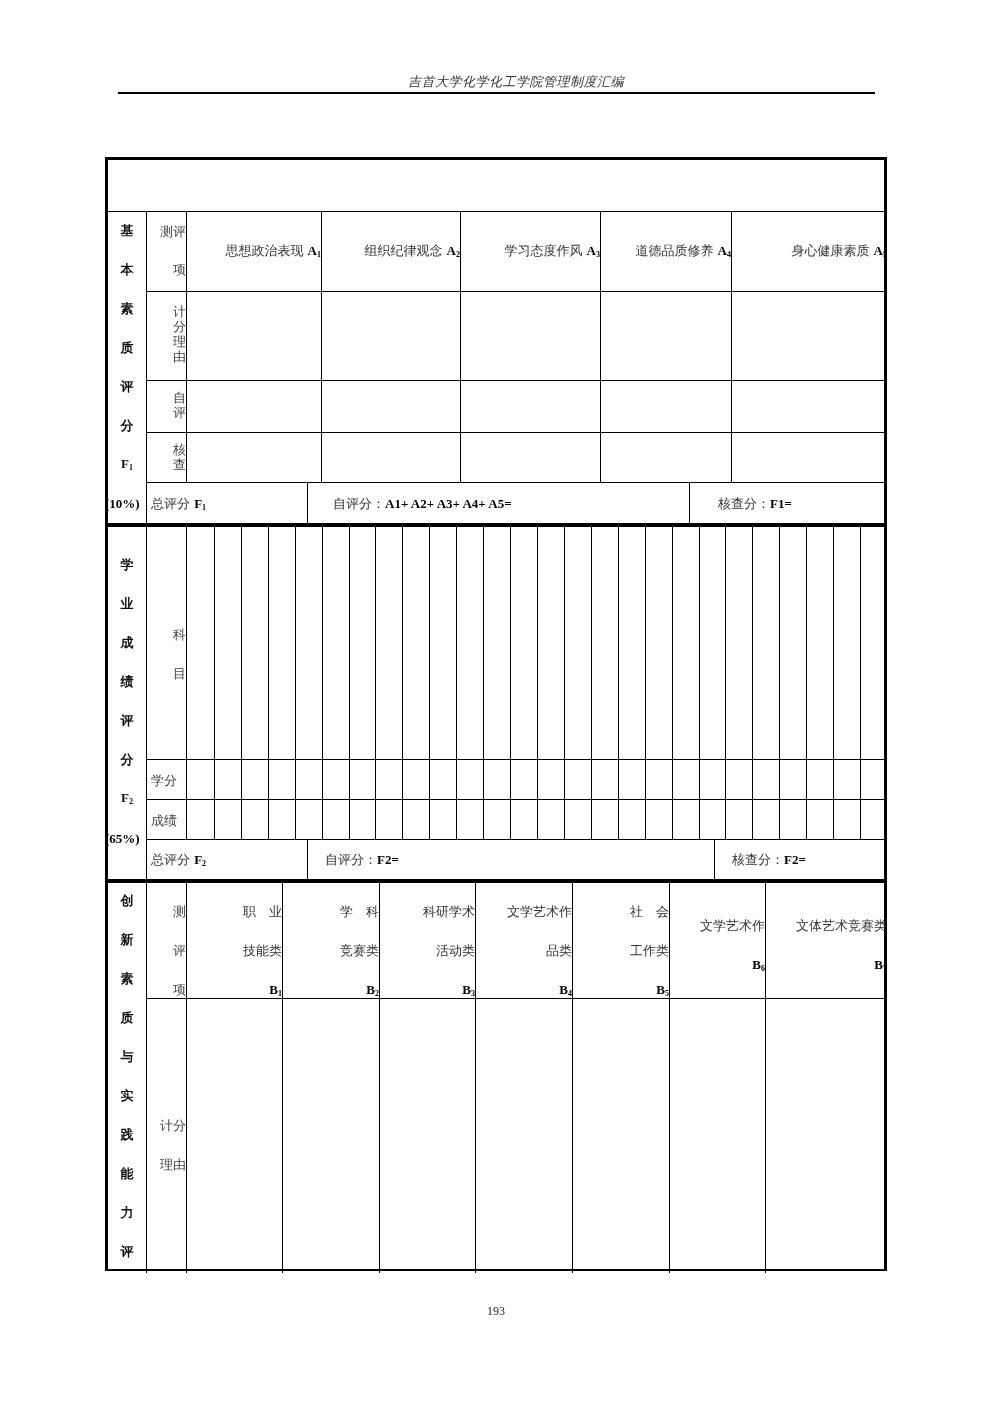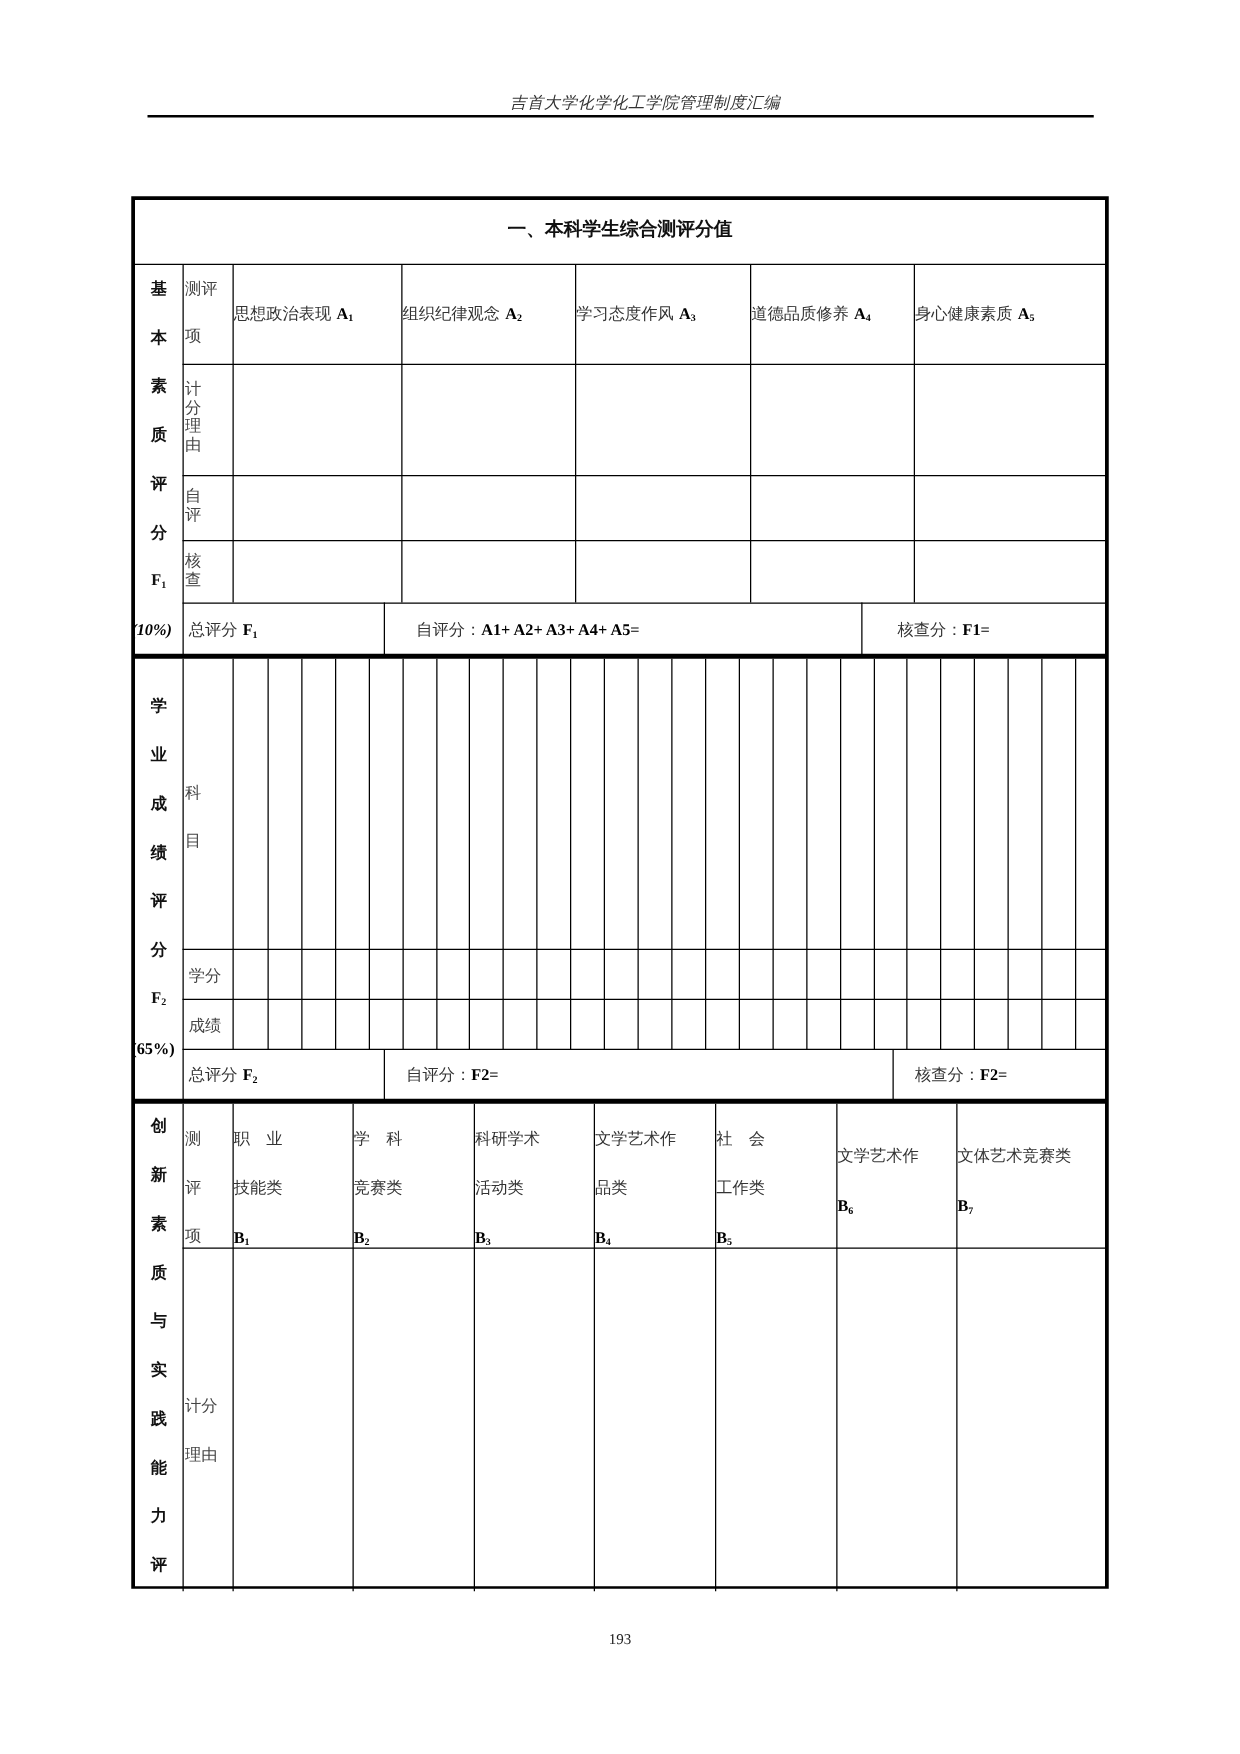--- a/index.html
+++ b/index.html
@@ -7,51 +7,50 @@
   .header-title { position:absolute; left:0; width:992px; top:73px; text-align:center; font-size:13px; font-style:italic; color:#333; letter-spacing:0.5px;padding-left:20px; }
   .header-rule { position:absolute; left:118px; width:757px; top:92px; height:2px; background:#000; }
   .page-number { position:absolute; left:0; width:992px; top:1304px; text-align:center; font-size:12px; color:#222; font-family:"Liberation Serif",serif; }
 
   .form { position:absolute; left:105px; top:157px; width:782px; height:1114px; box-sizing:border-box; border-left:3px solid #000; border-right:3px solid #000; border-top:3px solid #000; border-bottom:2px solid #000; }
   .abs { position:absolute; box-sizing:border-box; }
   .hl { position:absolute; height:1px; background:#000; }
   .hl.thick { height:4px; }
   .vl { position:absolute; width:1px; background:#000; }
   .txt { position:absolute; font-size:13px; color:#333; white-space:nowrap; }
-  .center { text-align:left; }
+  .center { text-align:right; }
   .b { font-weight:bold; color:#000; font-family:"Liberation Serif",serif; }
   .title { position:absolute; left:0; right:0; top:14px; text-align:center; font-size:15px; font-weight:bold; font-family:"DejaVu Sans","Liberation Sans",sans-serif; color:#111; }
   .vert-label { position:absolute; left:0; width:38px; text-align:center; font-weight:bold; font-size:13px; font-family:"DejaVu Sans",sans-serif; color:#111; }
   .vert-label span { display:block; }
   .sub { font-size:8px; vertical-align:-2px; }
-  .small-vert { position:absolute; width:38px; text-align:left; font-size:13px; color:#444; line-height:15px; }
+  .small-vert { position:absolute; width:38px; text-align:right; font-size:13px; color:#444; line-height:15px; }
 </style>
 </head>
 <body>
 
 <div class="header-title">吉首大学化学化工学院管理制度汇编</div>
 <div class="header-rule"></div>
 
 <div class="form">
 
-  <div class="title">一、本科学生综合测评分值</div>
   <div class="hl" style="left:0;right:0;top:51px;"></div>
 
   <div>
 
     <div class="vert-label" style="top:62px;">
       <span style="height:39px">基</span>
       <span style="height:39px">本</span>
       <span style="height:39px">素</span>
       <span style="height:39px">质</span>
       <span style="height:39px">评</span>
       <span style="height:39px">分</span>
       <span style="height:39px; font-family:'Liberation Serif',serif;"><span style="display:inline">F</span><span class="sub" style="display:inline">1</span></span>
     </div>
-    <div class="txt b" style="left:-3px;top:336px;font-size:13px;font-style:italic;">(10%)</div>
+    <div class="txt b" style="left:-3px;top:336px;font-size:13px;">(10%)</div>
 
     <div class="vl" style="left:38px;top:52px;height:313px;"></div>
     <div class="vl" style="left:78px;top:52px;height:270px;"></div>
     <div class="vl" style="left:213px;top:52px;height:270px;"></div>
     <div class="vl" style="left:352px;top:52px;height:270px;"></div>
     <div class="vl" style="left:492px;top:52px;height:270px;"></div>
     <div class="vl" style="left:623px;top:52px;height:270px;"></div>
 
     <div class="hl" style="left:38px;right:0;top:131px;"></div>
     <div class="hl" style="left:38px;right:0;top:220px;"></div>

